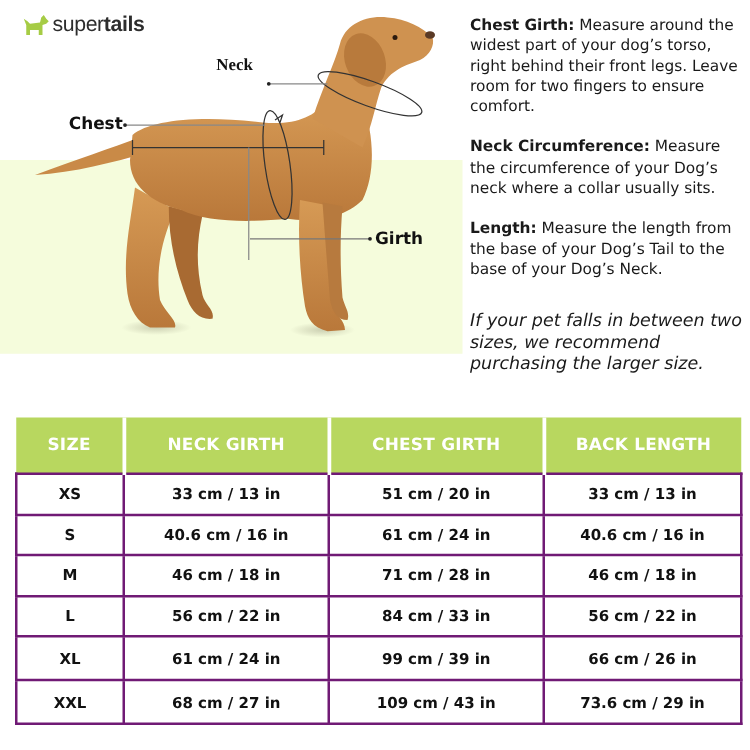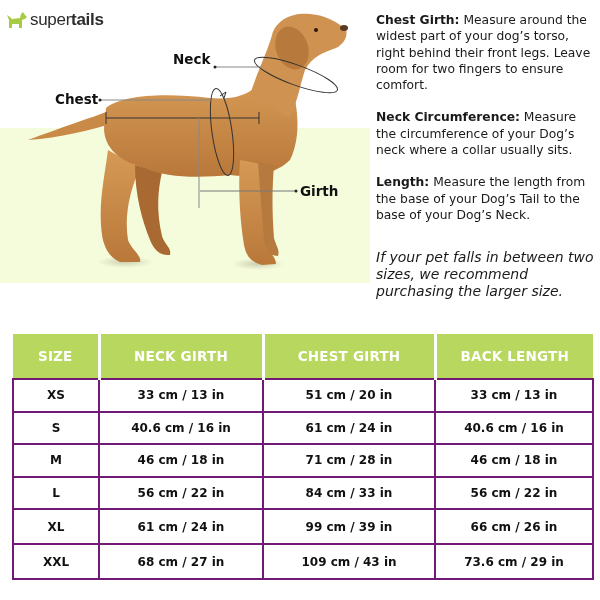--- a/index.html
+++ b/index.html
@@ -1,18 +1,18 @@
 <!DOCTYPE html>
 <html><head>
 <meta charset="utf-8">
 <style>
   html, body { margin:0; padding:0; }
   body { width:600px; height:600px; background:#ffffff; position:relative; overflow:hidden;
          font-family:"DejaVu Sans","Liberation Sans",sans-serif; color:#1a1a1a; }
-  .logo { position:absolute; left:6px; top:10px; display:flex; align-items:center; }
+  .logo { position:absolute; left:18px; top:10px; display:flex; align-items:center; }
   .logo-text { font-family:"Liberation Sans",sans-serif; font-size:17px; color:#2d2d2d; letter-spacing:-0.3px; margin-left:2px; }
   .logo-text b { font-weight:bold; }
   .panel { position:absolute; left:0; top:128px; width:370px; height:155px; background:#f5fcdc; }
   .figure { position:absolute; left:0; top:0; width:370px; height:290px; }
   .label { position:absolute; font-weight:bold; font-size:13.5px; color:#111; }
   .info { position:absolute; left:376px; top:12px; width:218px; font-size:12.3px; line-height:16.3px; color:#1a1a1a; }
   .info p { margin:0 0 16px 0; }
   .info b { font-weight:bold; }
   .note { position:absolute; left:376px; top:249px; width:220px; font-size:14px; line-height:17px; font-style:italic; color:#1a1a1a; }
   table { position:absolute; left:12px; top:334px; width:580px; border-collapse:collapse; table-layout:fixed; }
@@ -77,21 +77,21 @@
   <path d="M224 98 L226 92 L220 96" fill="none" stroke="#333" stroke-width="1"></path>
 
   <line x1="100" y1="100" x2="212" y2="100" stroke="#888" stroke-width="1"></line>
   <circle cx="100" cy="100" r="1.5" fill="#222"></circle>
 
   <ellipse cx="296" cy="75" rx="44" ry="10" fill="none" stroke="#333" stroke-width="1" transform="rotate(20 296 75)"></ellipse>
   <line x1="215" y1="67" x2="262" y2="67" stroke="#888" stroke-width="1"></line>
   <circle cx="215" cy="67" r="1.5" fill="#222"></circle>
 </svg>
 
-<span class="label" style="left:173px; top:51px;">Neck</span>
+<span class="label" style="left:173px; top:44px;font-family:Liberation Serif, serif;">Neck</span>
 <span class="label" style="left:55px; top:91px;">Chest</span>
 <span class="label" style="left:300px; top:183px;">Girth</span>
 
 <div class="info">
   <p><b>Chest Girth:</b><span> Measure around the widest part of your dog’s torso, right behind their front legs. Leave room for two fingers to ensure comfort.</span></p>
   <p><b>Neck Circumference:</b><span> Measure the circumference of your Dog’s neck where a collar usually sits.</span></p>
   <p><b>Length:</b><span> Measure the length from the base of your Dog’s Tail to the base of your Dog’s Neck.</span></p>
 </div>
 
 <div class="note">If your pet falls in between two sizes, we recommend purchasing the larger size.</div>

